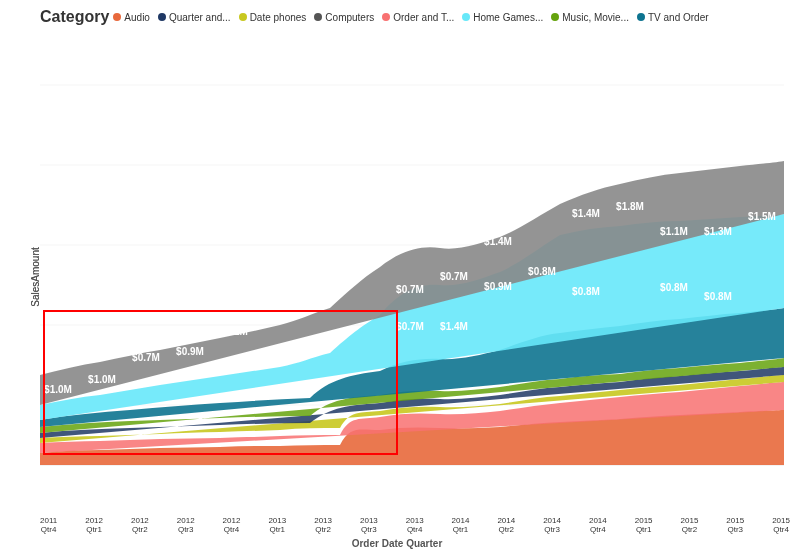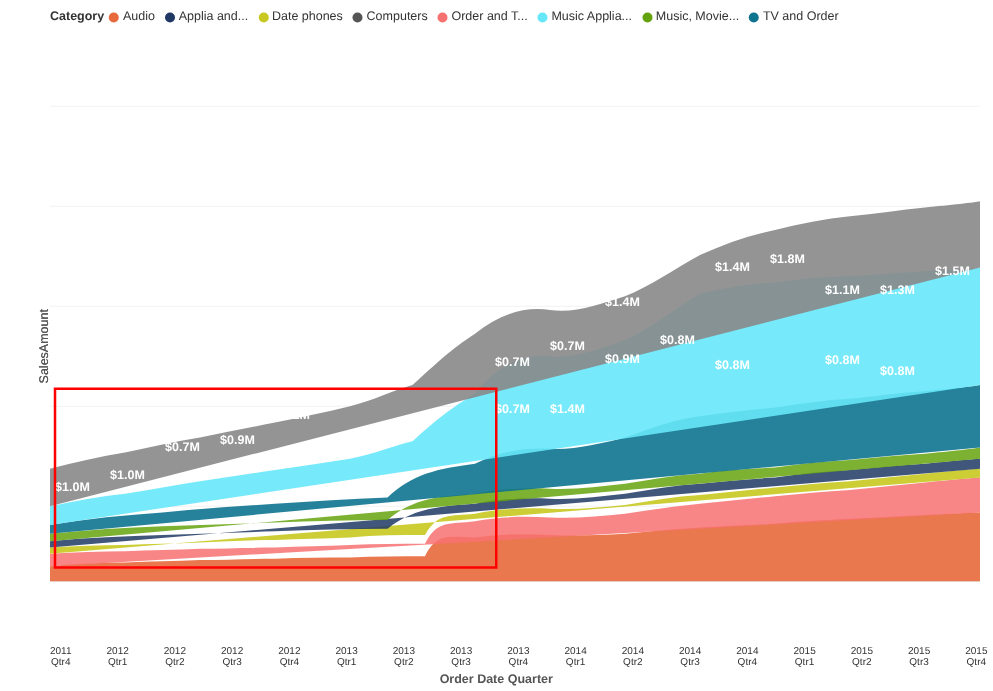--- a/index.html
+++ b/index.html
@@ -24,21 +24,21 @@
       position: absolute;
       top: 8px;
       left: 40px;
       display: flex;
       align-items: center;
       flex-wrap: nowrap;
       gap: 0px;
     }
 
     .legend-label {
-      font-size: 10px;
+      font-size: 16px;
       color: #333;
       margin-right: 4px;
       font-weight: bold;
     }
 
     .legend-item {
       display: flex;
       align-items: center;
       margin-right: 8px;
     }
@@ -90,37 +90,37 @@
 
   <div class="legend">
     <span class="legend-label">Category</span>
 
     <div class="legend-item">
       <div class="legend-dot" style="background:#e8693c;"></div>
       <span class="legend-text">Audio</span>
     </div>
     <div class="legend-item">
       <div class="legend-dot" style="background:#1f3864;"></div>
-      <span class="legend-text">Applia and...</span>
+      <span class="legend-text">Quarter and...</span>
     </div>
     <div class="legend-item">
       <div class="legend-dot" style="background:#c8c820;"></div>
       <span class="legend-text">Date phones</span>
     </div>
     <div class="legend-item">
       <div class="legend-dot" style="background:#555555;"></div>
       <span class="legend-text">Computers</span>
     </div>
     <div class="legend-item">
       <div class="legend-dot" style="background:#f87171;"></div>
       <span class="legend-text">Order and T...</span>
     </div>
     <div class="legend-item">
       <div class="legend-dot" style="background:#67e8f9;"></div>
-      <span class="legend-text">Music Applia...</span>
+      <span class="legend-text">Home Games...</span>
     </div>
     <div class="legend-item">
       <div class="legend-dot" style="background:#65a30d;"></div>
       <span class="legend-text">Music, Movie...</span>
     </div>
     <div class="legend-item">
       <div class="legend-dot" style="background:#0e7490;"></div>
       <span class="legend-text">TV and Order</span>
     </div>
   </div>

